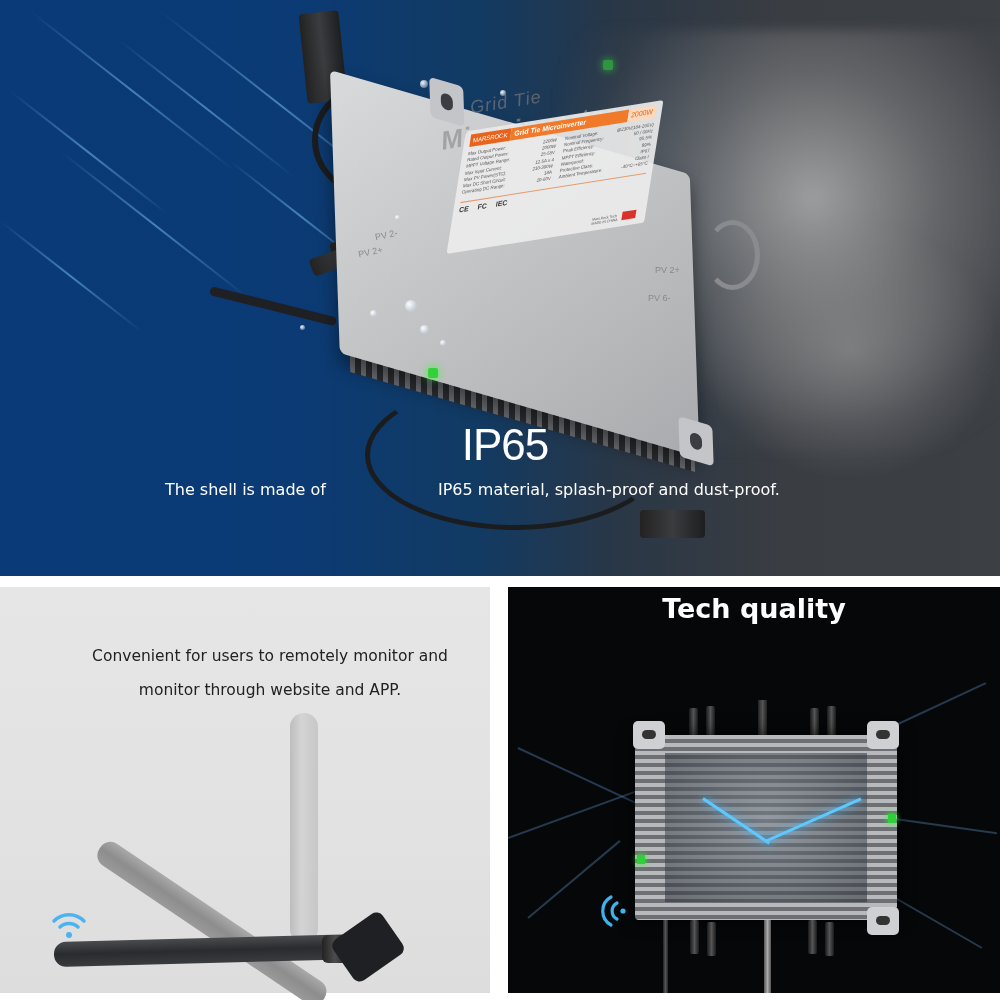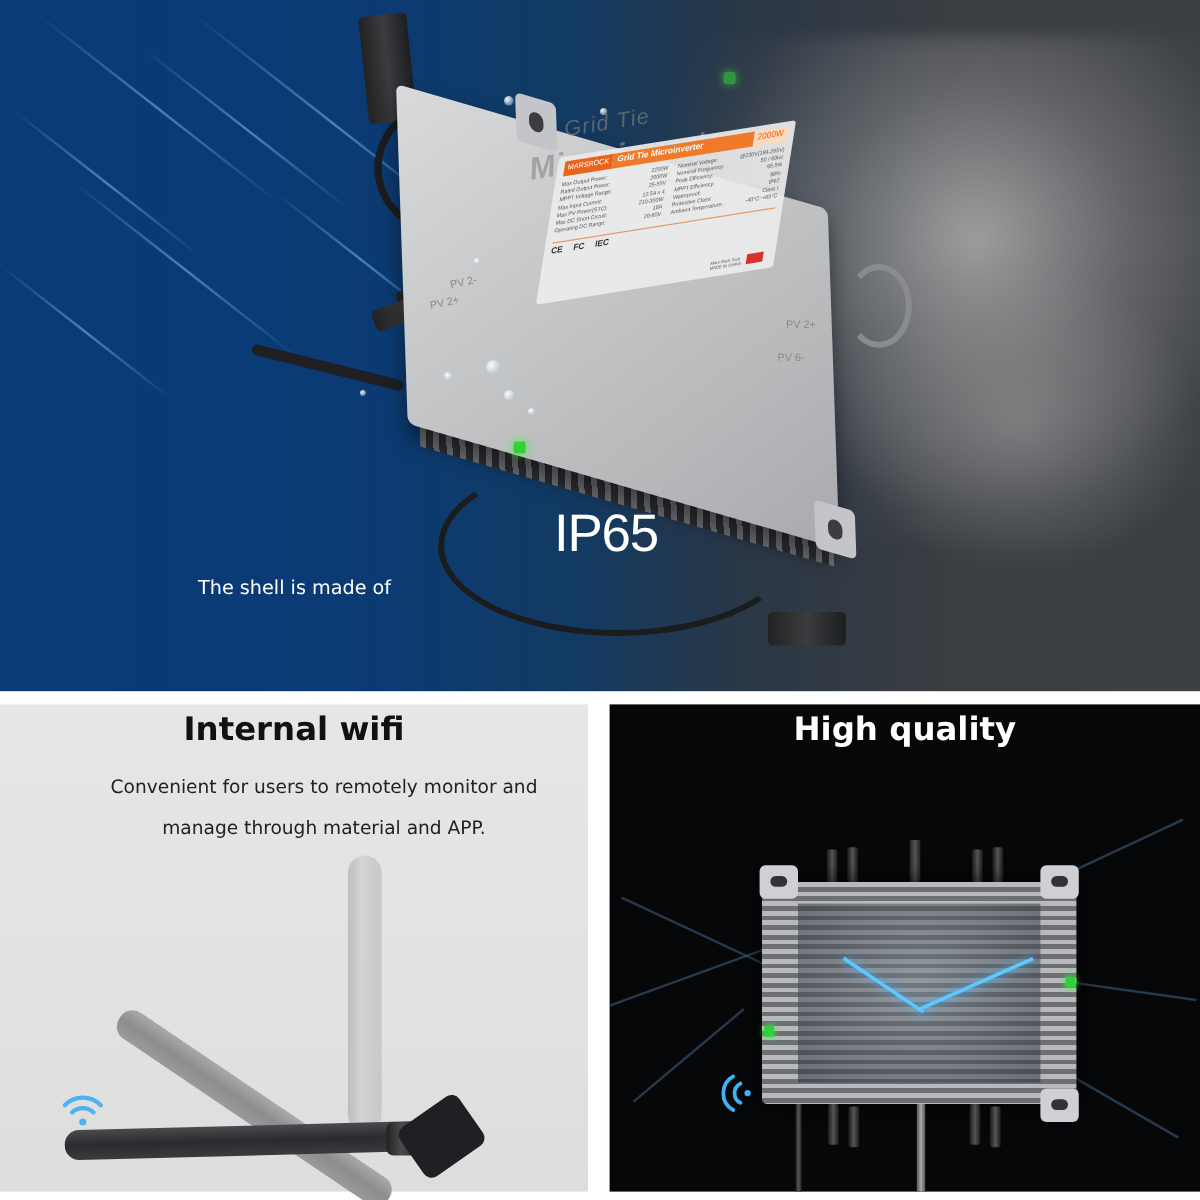--- a/index.html
+++ b/index.html
@@ -258,27 +258,27 @@
   <div class="drop" style="left:405px;top:300px;width:12px;height:12px;"></div>
   <div class="drop" style="left:420px;top:325px;width:9px;height:9px;"></div>
   <div class="drop" style="left:370px;top:310px;width:7px;height:7px;"></div>
   <div class="drop" style="left:500px;top:90px;width:6px;height:6px;"></div>
   <div class="drop" style="left:395px;top:215px;width:5px;height:5px;"></div>
   <div class="drop" style="left:300px;top:325px;width:5px;height:5px;"></div>
   <div class="drop" style="left:440px;top:340px;width:6px;height:6px;"></div>
 
   <div class="hero-title">IP65</div>
   <div class="hero-sub-left">The shell is made of</div>
+  <div class="hero-sub-right">IP65 material, splash-proof and dust-proof.</div>
 </section>
 
 <section class="panel panel-left">
-  <h2 class="panel-title">Internal wifi</h2>
   <div class="panel-desc">
     <div>Convenient for users to remotely monitor and</div>
-    <div>manage through material and APP.</div>
+    <div>monitor through website and APP.</div>
   </div>
 </section>
 
 <div class="ant-ghost-vert ant" style="position:absolute;"></div>
 <div class="ant ant-ghost-diag" style="left:100px;top:835px;transform:rotate(34deg);transform-origin:left center;"></div>
 <div class="ant ant-main" style="left:54px;top:942px;transform:rotate(-1.5deg);transform-origin:left center;"></div>
 <div class="ant-collar"></div>
 <div class="ant-base"></div>
 
 <svg class="wifi-icon" viewBox="0 0 36 30">
@@ -288,21 +288,21 @@
 </svg>
 
 <section class="panel panel-right">
   <div class="circuit-line" style="left:10px;top:160px;width:160px;transform:rotate(25deg);"></div>
   <div class="circuit-line" style="left:0px;top:250px;width:140px;transform:rotate(-20deg);"></div>
   <div class="circuit-line" style="left:360px;top:150px;width:130px;transform:rotate(-25deg);"></div>
   <div class="circuit-line" style="left:370px;top:300px;width:120px;transform:rotate(30deg);"></div>
   <div class="circuit-line" style="left:380px;top:230px;width:110px;transform:rotate(8deg);"></div>
   <div class="circuit-line" style="left:20px;top:330px;width:120px;transform:rotate(-40deg);"></div>
 
-  <h2 class="panel-title">High quality</h2>
+  <h2 class="panel-title">Tech quality</h2>
   <div class="panel-desc">
   </div>
 </section>
 
 <div class="plug" style="left:689px;top:708px;"></div>
 <div class="plug" style="left:706px;top:706px;"></div>
 <div class="plug" style="left:810px;top:708px;"></div>
 <div class="plug" style="left:827px;top:706px;"></div>
 <div class="wire" style="left:758px;top:700px;height:40px;width:9px;"></div>
 

